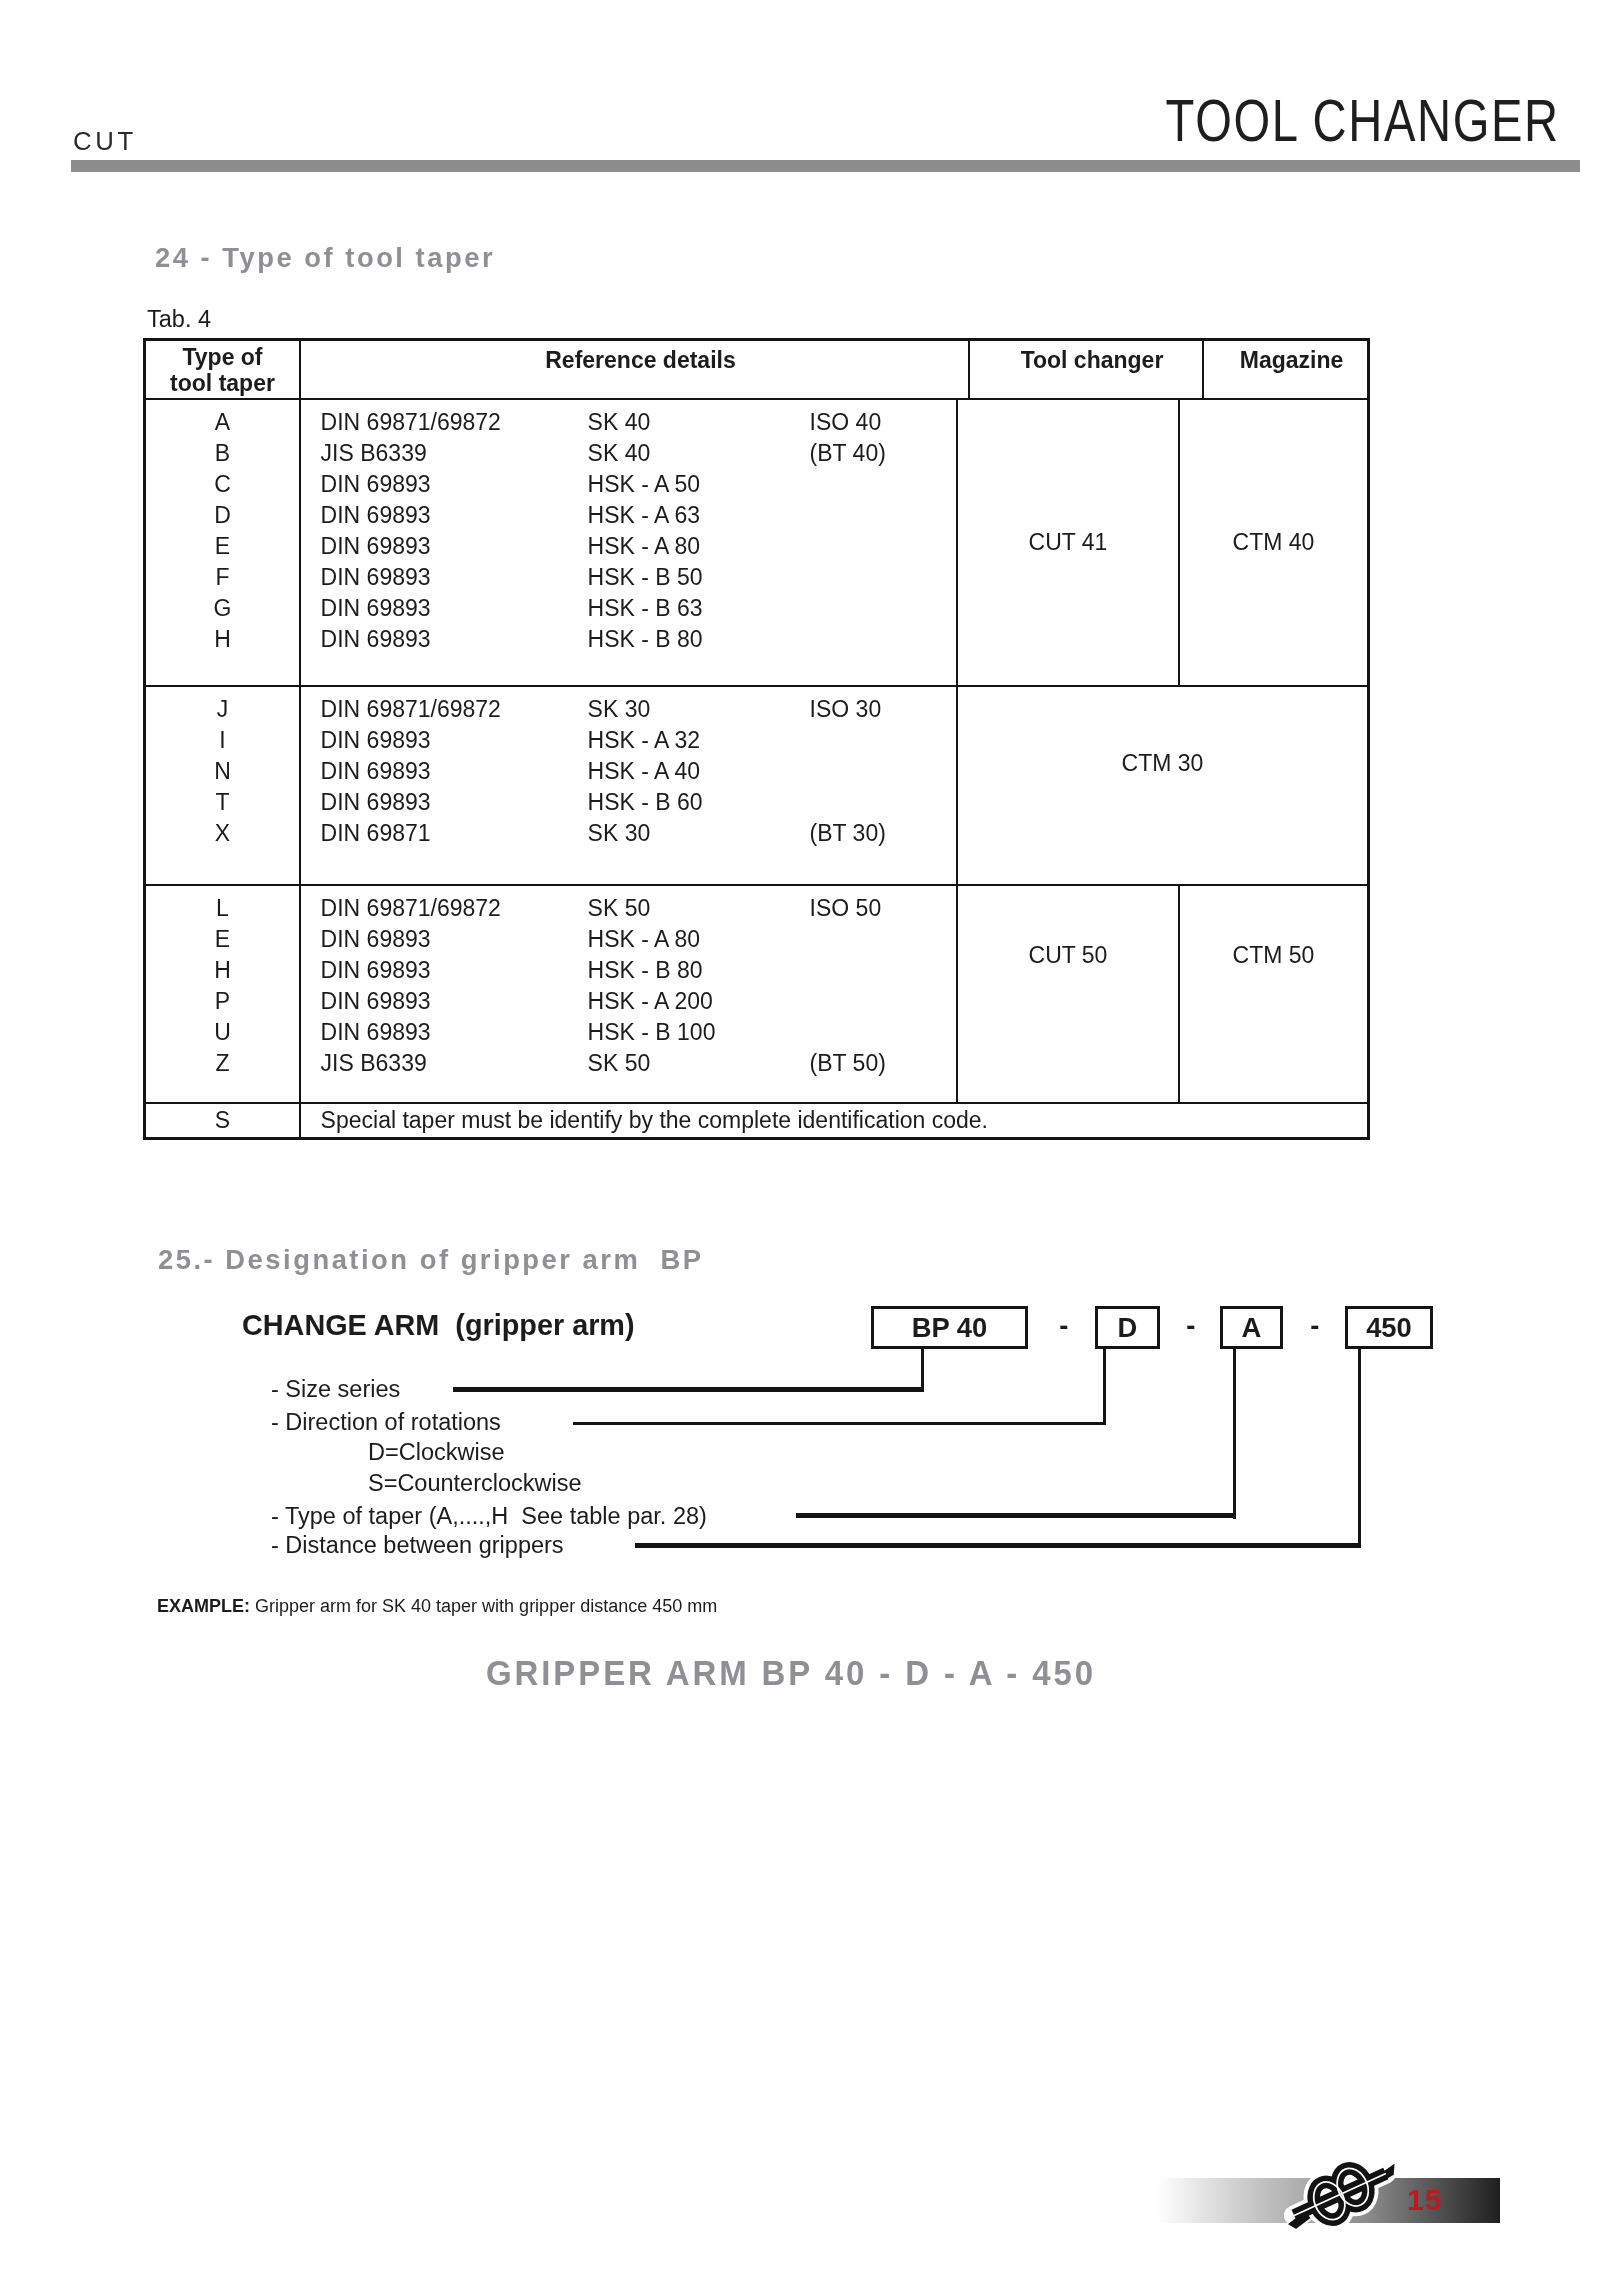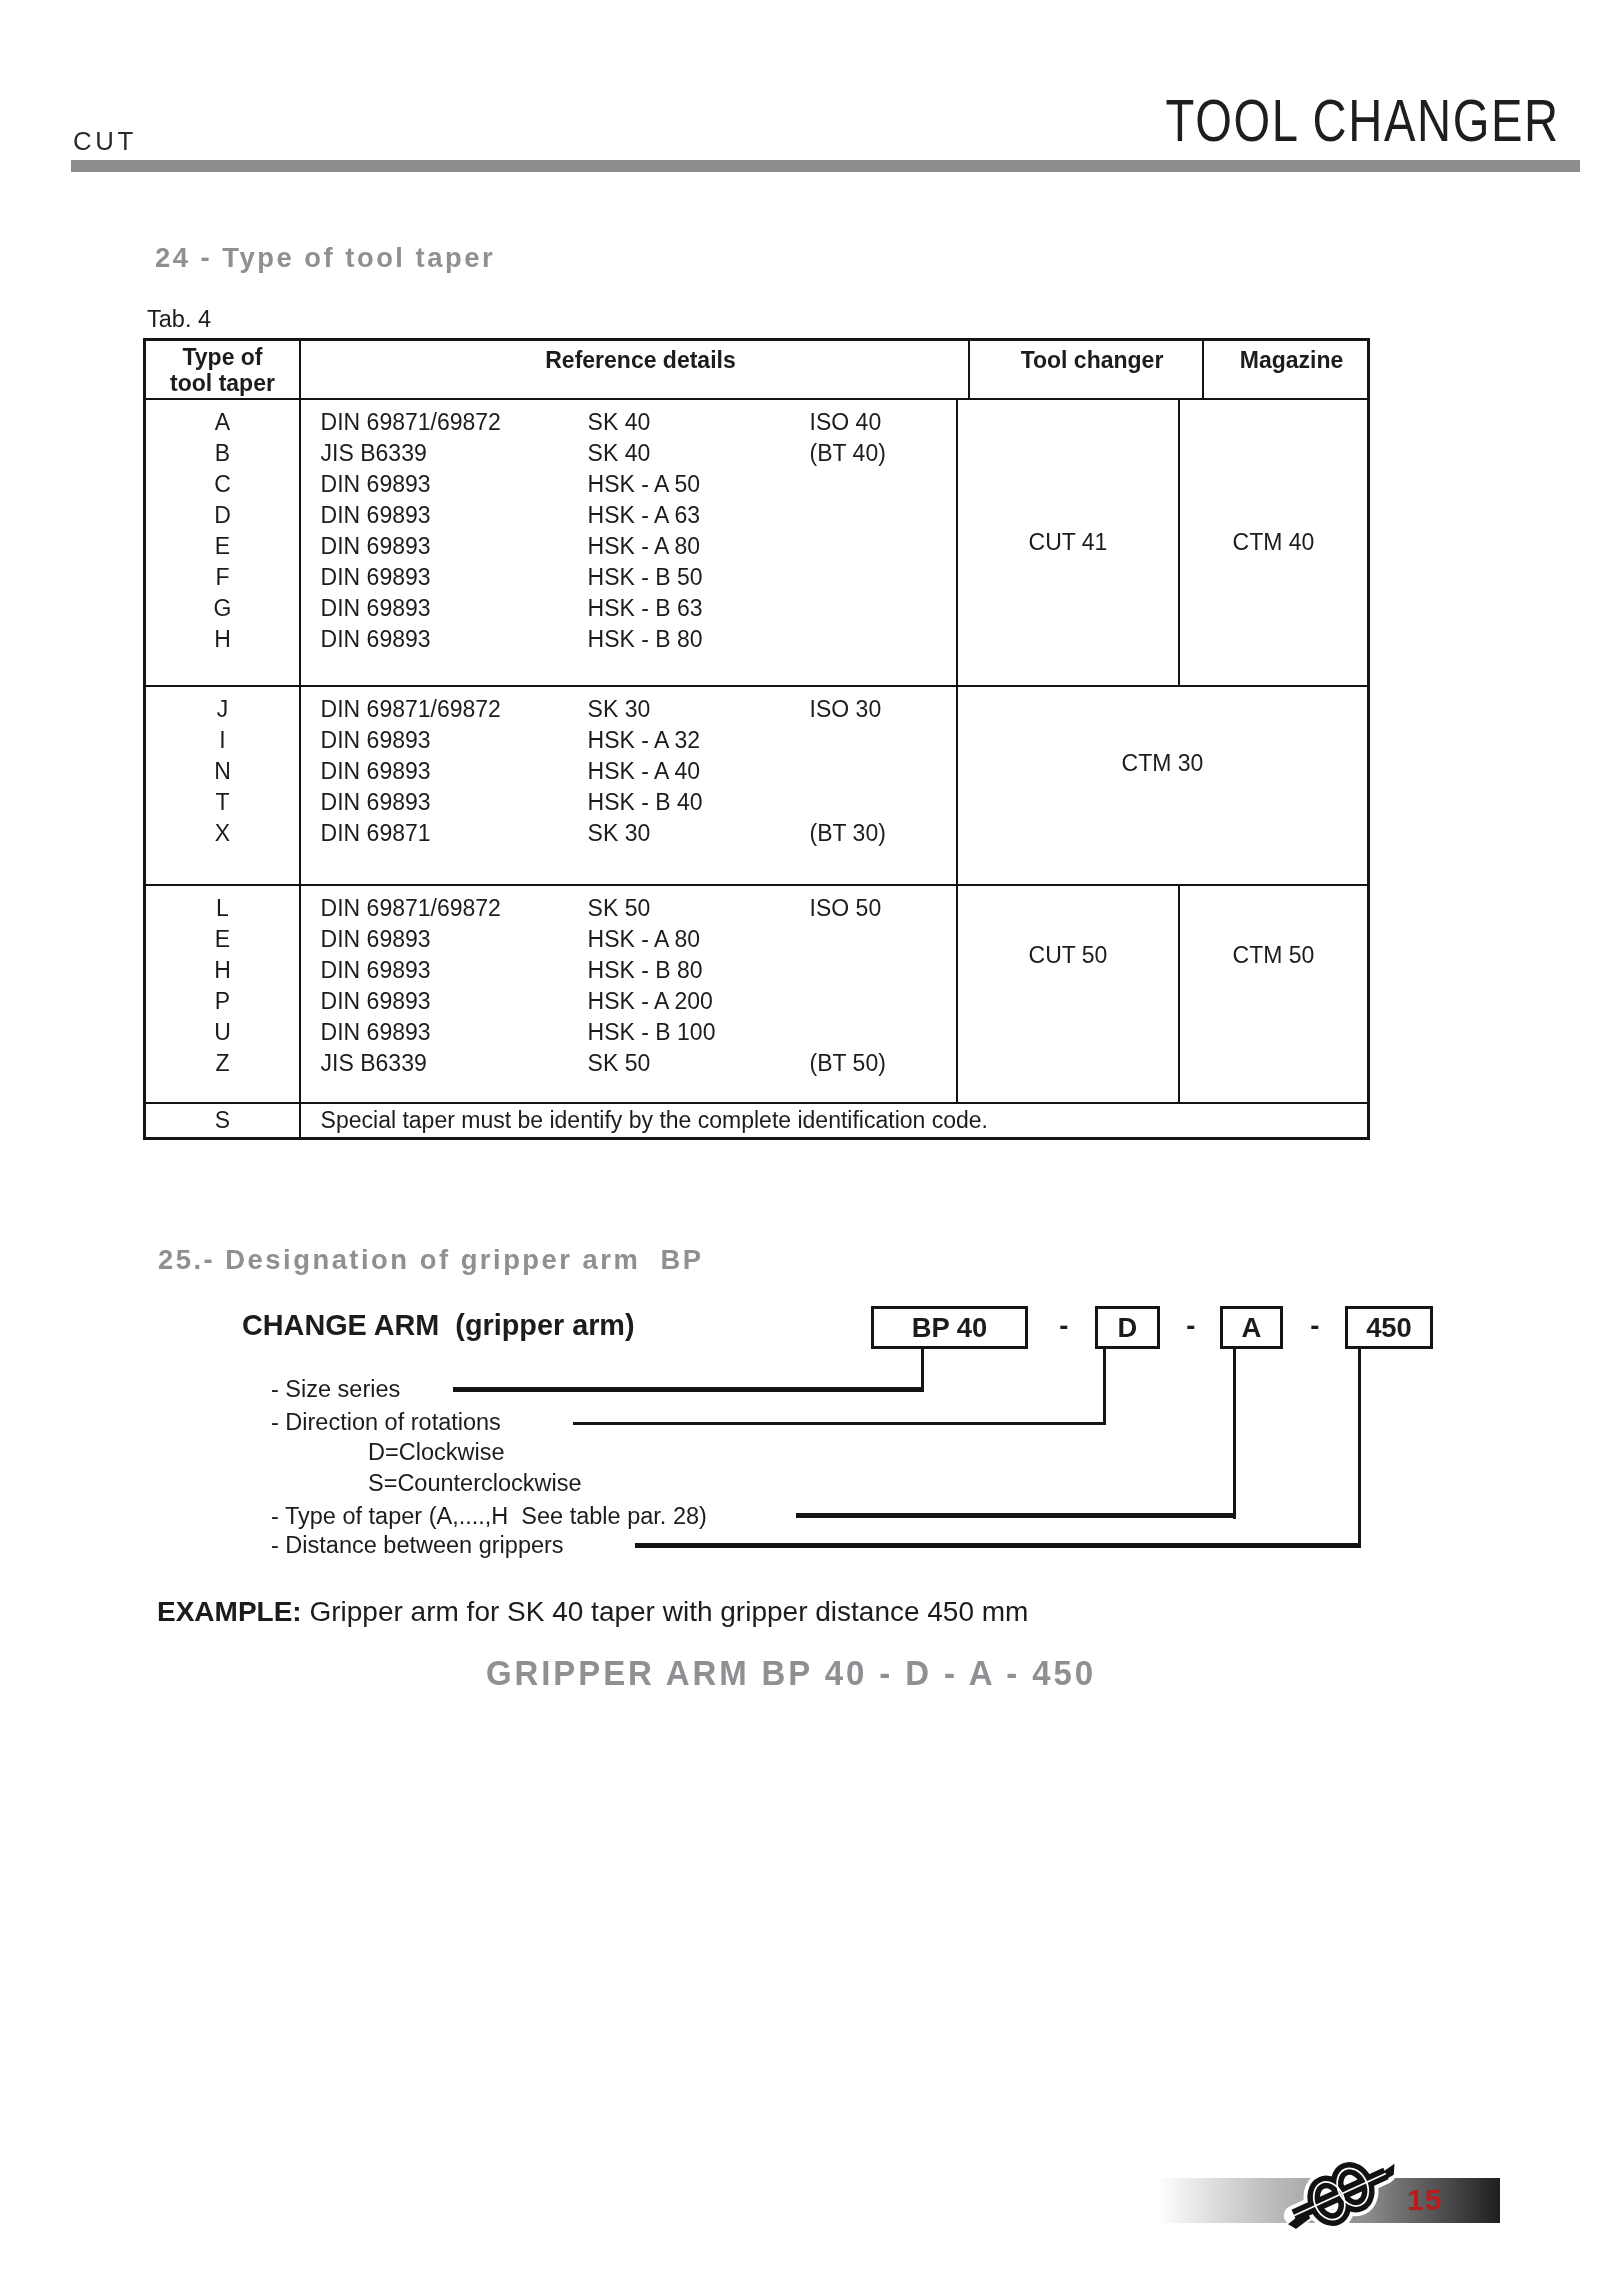--- a/index.html
+++ b/index.html
@@ -76,21 +76,21 @@
   .box-a   { left:1220px; width:63px; }
   .box-450 { left:1345px; width:88px; }
   .dash { top:1310px; width:21.6px; text-align:center; font-size:27.4px; font-weight:bold; }
   .dash1 { left:1053px; } .dash2 { left:1180px; } .dash3 { left:1304px; }
 
   .vline { width:2.9px; background:#141414; }
   .hline { background:#141414; }
   .callout { font-size:23.5px; white-space:pre; }
   .co-indent { left:368px; }
 
-  .example-line { left:157px; top:1596px; font-size:28px; }
+  .example-line { left:157px; top:1596px; font-size:18px; }
   .example-line b { font-weight:bold; }
 
   
   .footer-bar {
     left:1157px; top:2178px; width:343px; height:45px;
     background:linear-gradient(to right, rgba(185,185,185,0) 0%, #c2c2c2 30%, #8f8f8f 60%, #1f1f1f 100%);
   }
   .page-num { left:1407px; top:2183px; font-size:30px; font-weight:bold; color:#b91c1c; letter-spacing:1px; }
   .logo { left:1284px; top:2154px; }
 </style>
@@ -197,21 +197,21 @@
             <span>HSK - A 32</span>
             <span></span>
           </div>
         <div class="refrow">
             <span>DIN 69893</span>
             <span>HSK - A 40</span>
             <span></span>
           </div>
         <div class="refrow">
             <span>DIN 69893</span>
-            <span>HSK - B 40</span>
+            <span>HSK - B 60</span>
             <span></span>
           </div>
         <div class="refrow">
             <span>DIN 69871</span>
             <span>SK 30</span>
             <span>(BT 30)</span>
           </div>
       </div>
       <div class="c4">
           <span class="val">CTM 30</span>

